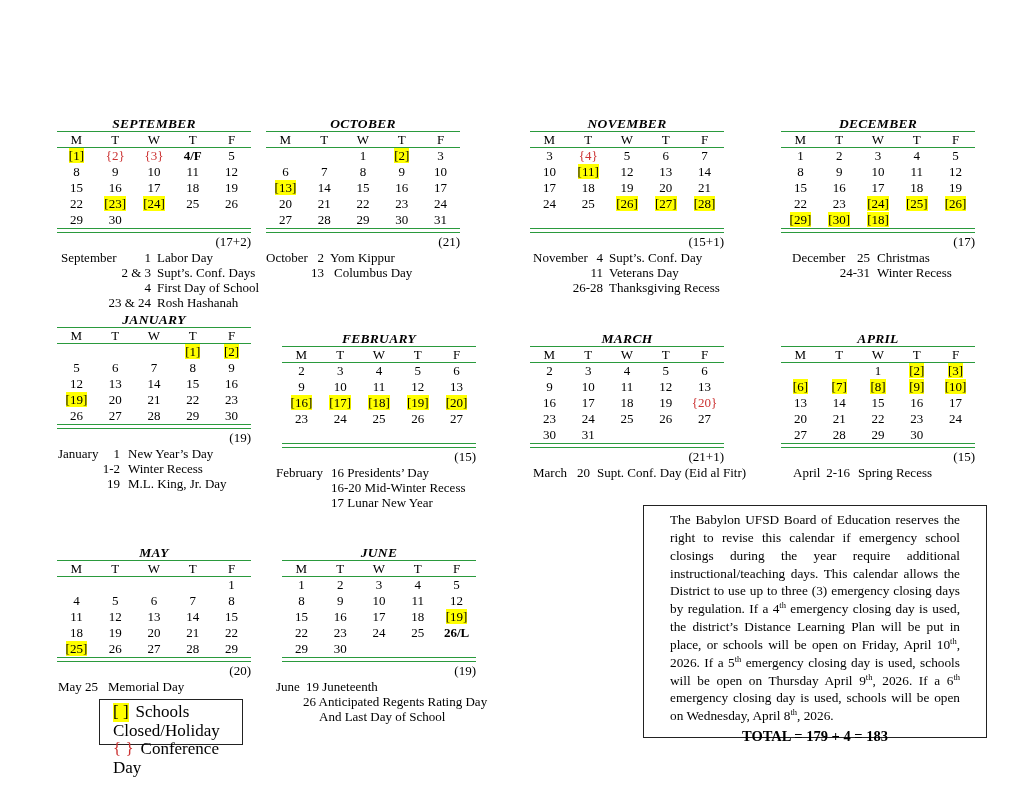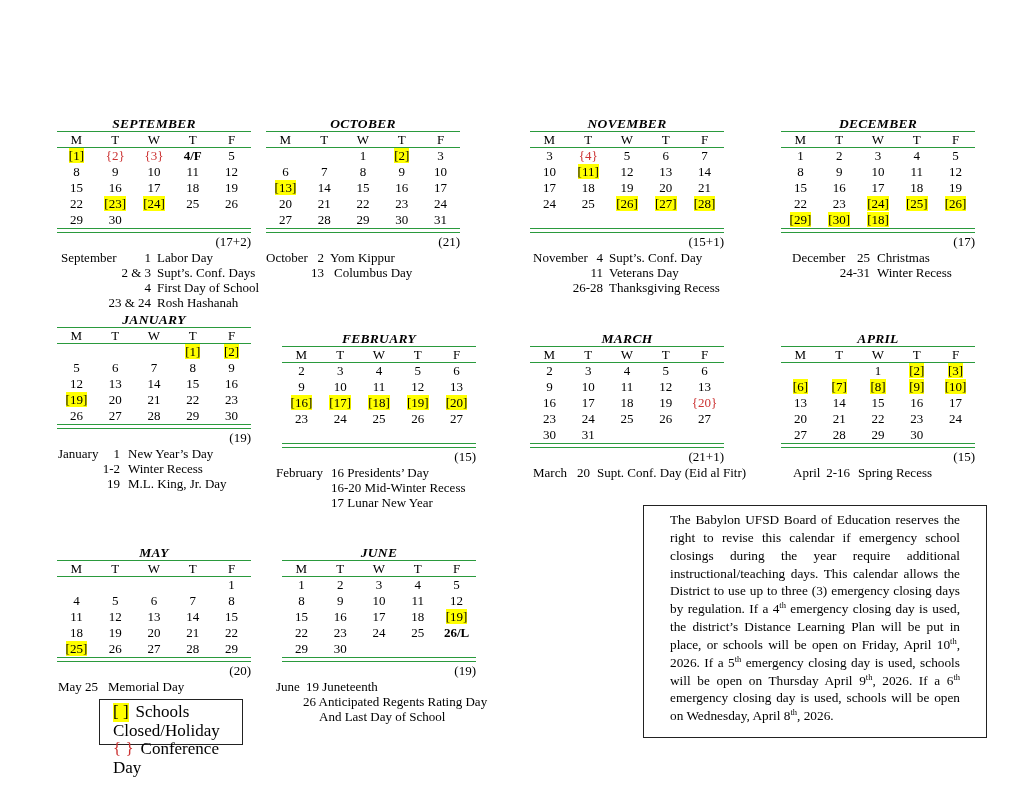--- a/index.html
+++ b/index.html
@@ -649,13 +649,14 @@
     </div>
   </div>
 
 <div class="legend">
   <div><span class="sym hl">[ ]</span><span>Schools Closed/Holiday</span></div>
   <div><span class="sym conf">{ }</span><span>Conference Day</span></div>
 </div>
 
 <div class="notice">
   <span>The Babylon UFSD Board of Education reserves the right to revise this calendar if emergency school closings during the year require additional instructional/teaching days. This calendar allows the District to use up to three (3) emergency closing days by regulation. If a 4<sup>th</sup> emergency closing day is used, the district’s Distance Learning Plan will be put in place, or schools will be open on Friday, April 10<sup>th</sup>, 2026. If a 5<sup>th</sup> emergency closing day is used, schools will be open on Thursday April 9<sup>th</sup>, 2026. If a 6<sup>th</sup> emergency closing day is used, schools will be open on Wednesday, April 8<sup>th</sup>, 2026.</span>
+  <div class="total">TOTAL = 179 + 4 = 183</div>
 </div>
 
 </body></html>

